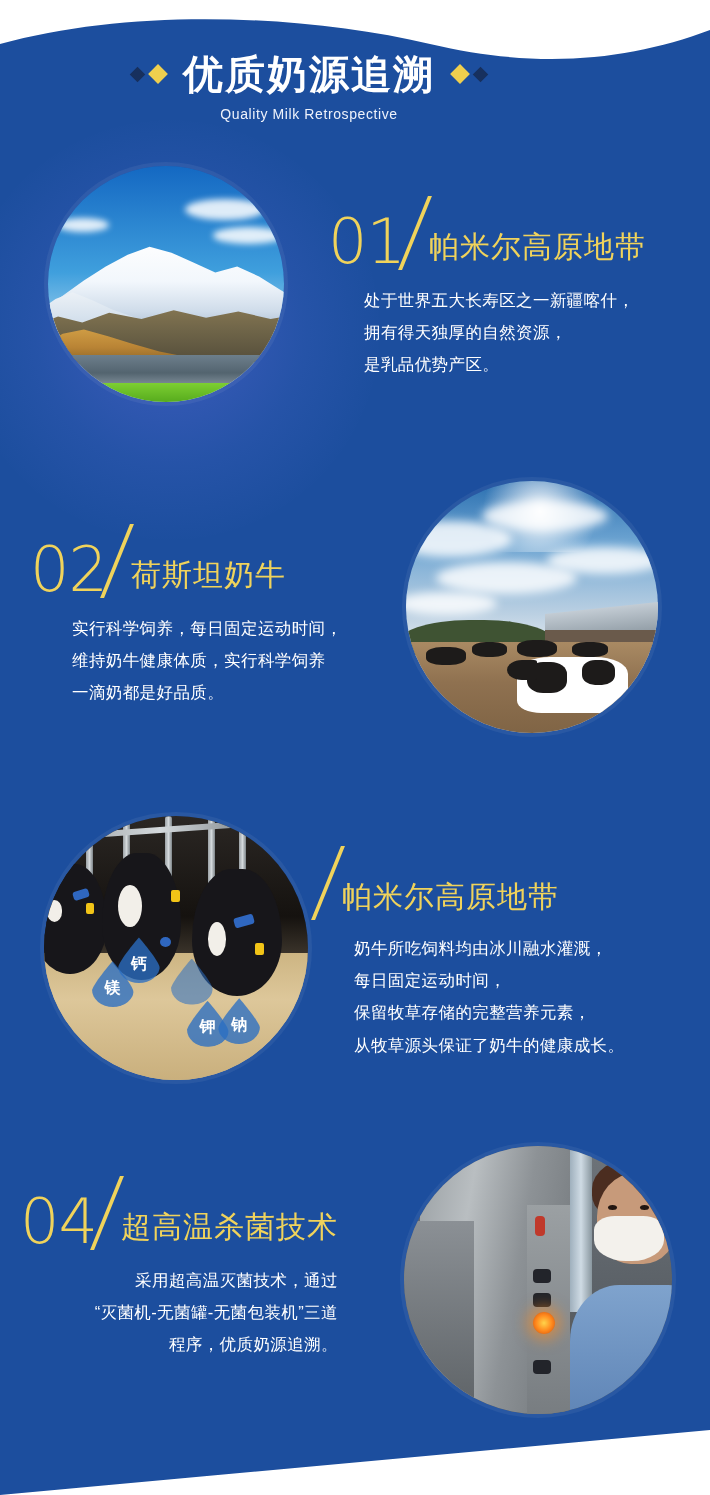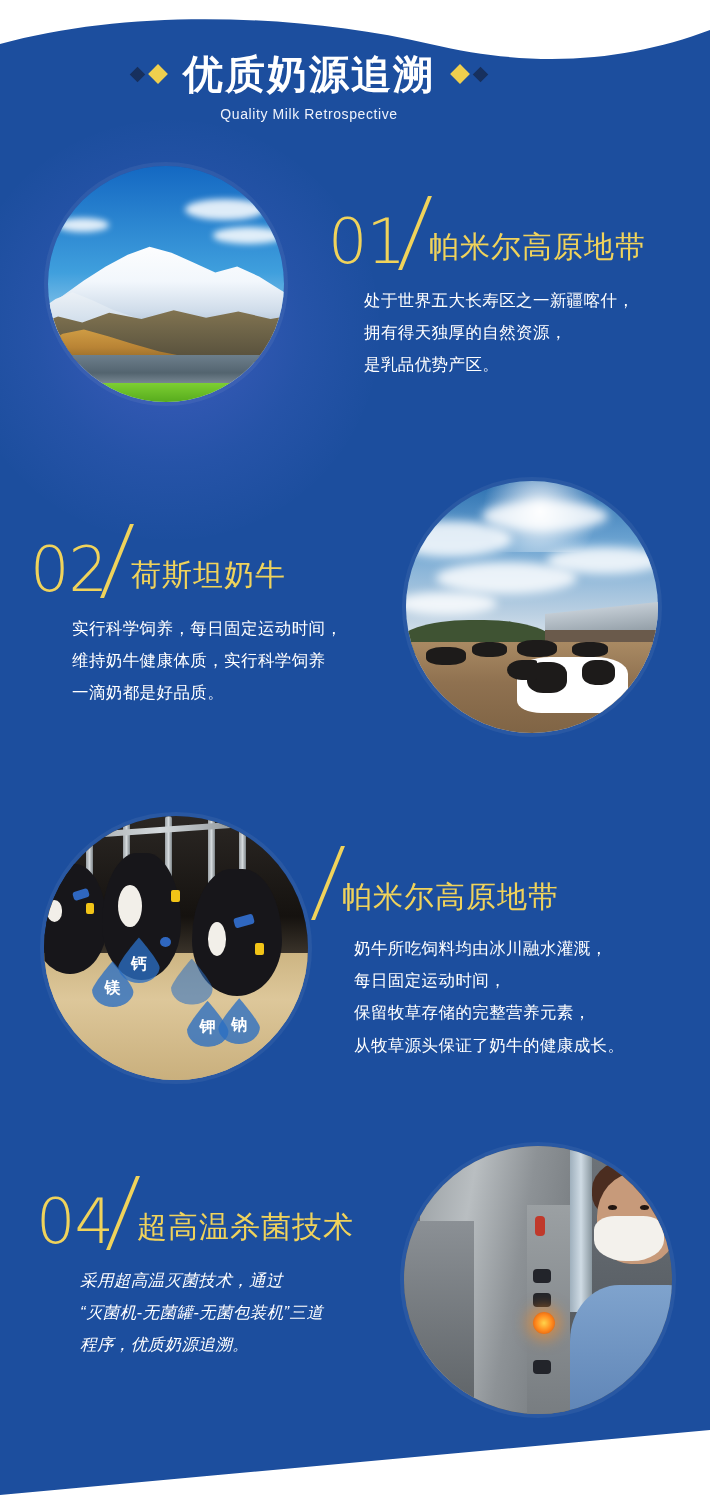--- a/index.html
+++ b/index.html
@@ -294,26 +294,26 @@
     <div class="fa-lamp"></div>
     <div class="fa-body"></div>
     <div class="fa-hair"></div>
     <div class="fa-head"></div>
     <div class="fa-eye" style="left:76%;top:22%;"></div>
     <div class="fa-eye" style="left:88%;top:22%;"></div>
     <div class="fa-mask"></div>
     <div class="ring"></div>
   </div>
 
-  <div class="section" style="left:36px;top:1176px;">
+  <div class="section" style="left:20px;top:1176px;text-align:right;">
     <div class="num-line">
       <span class="num">04</span>
       <span class="slash"></span>
       <span class="sec-title">超高温杀菌技术</span>
     </div>
-    <div class="desc" style="margin-top:14px;margin-left:44px;font-style:italic;">
+    <div class="desc" style="margin-top:14px;margin-left:44px;">
       <div>采用超高温灭菌技术，通过</div>
       <div>“灭菌机-无菌罐-无菌包装机”三道</div>
       <div>程序，优质奶源追溯。</div>
     </div>
   </div>
 
 </div>
 
 </body></html>

